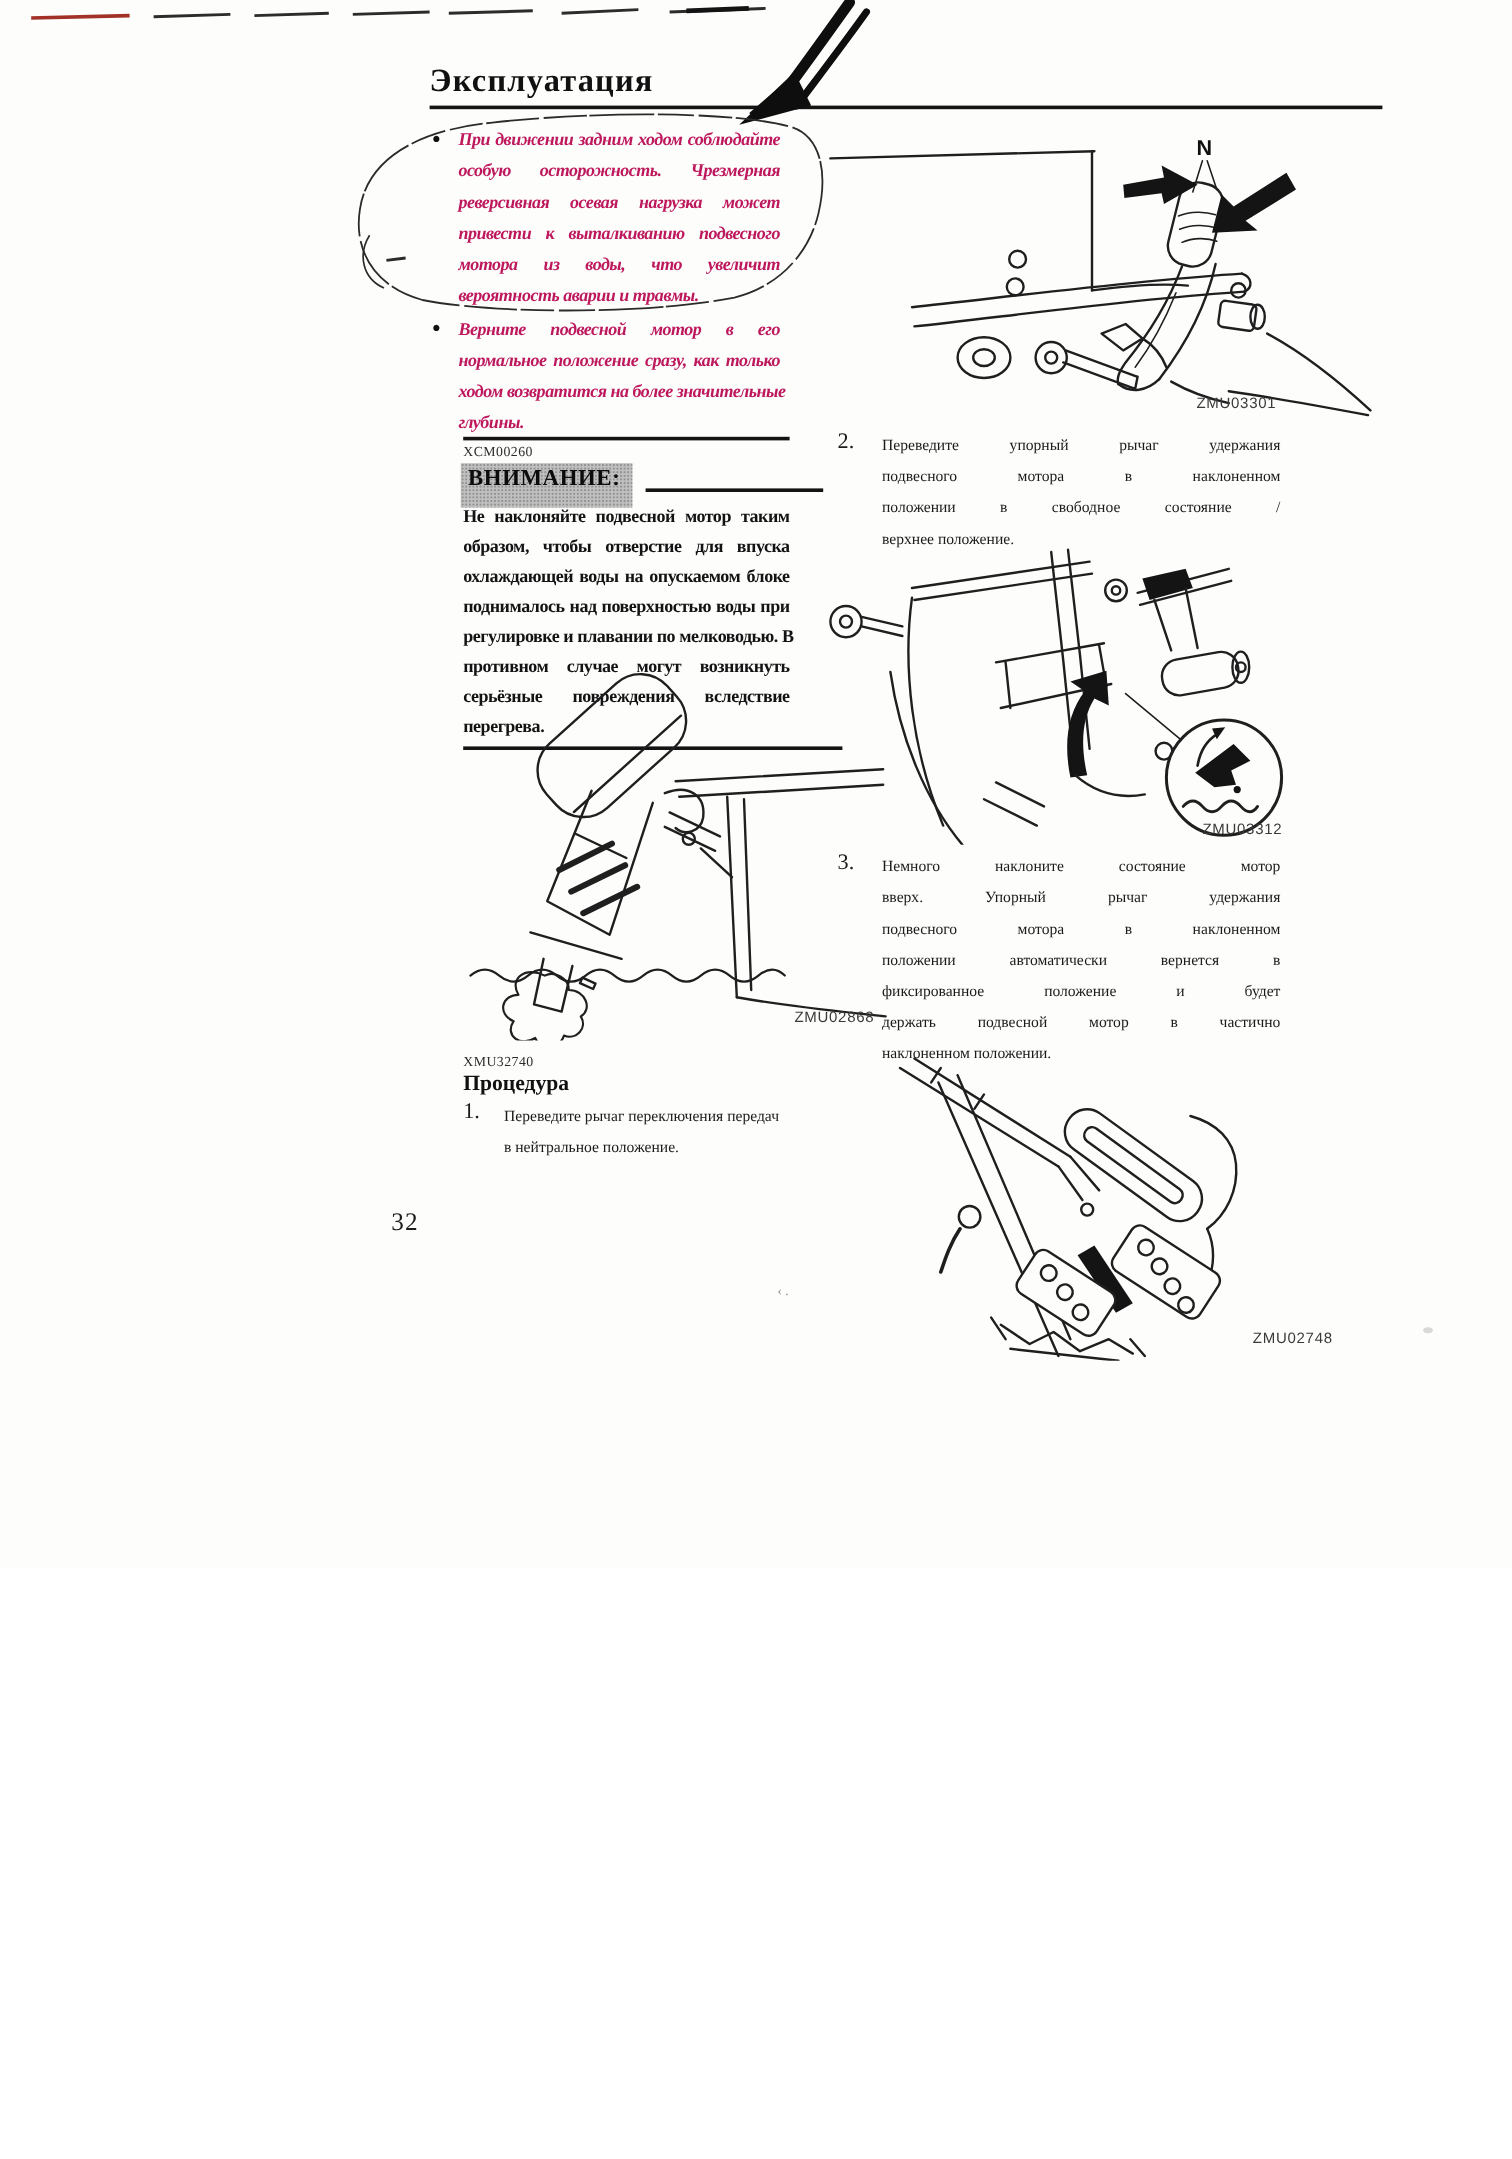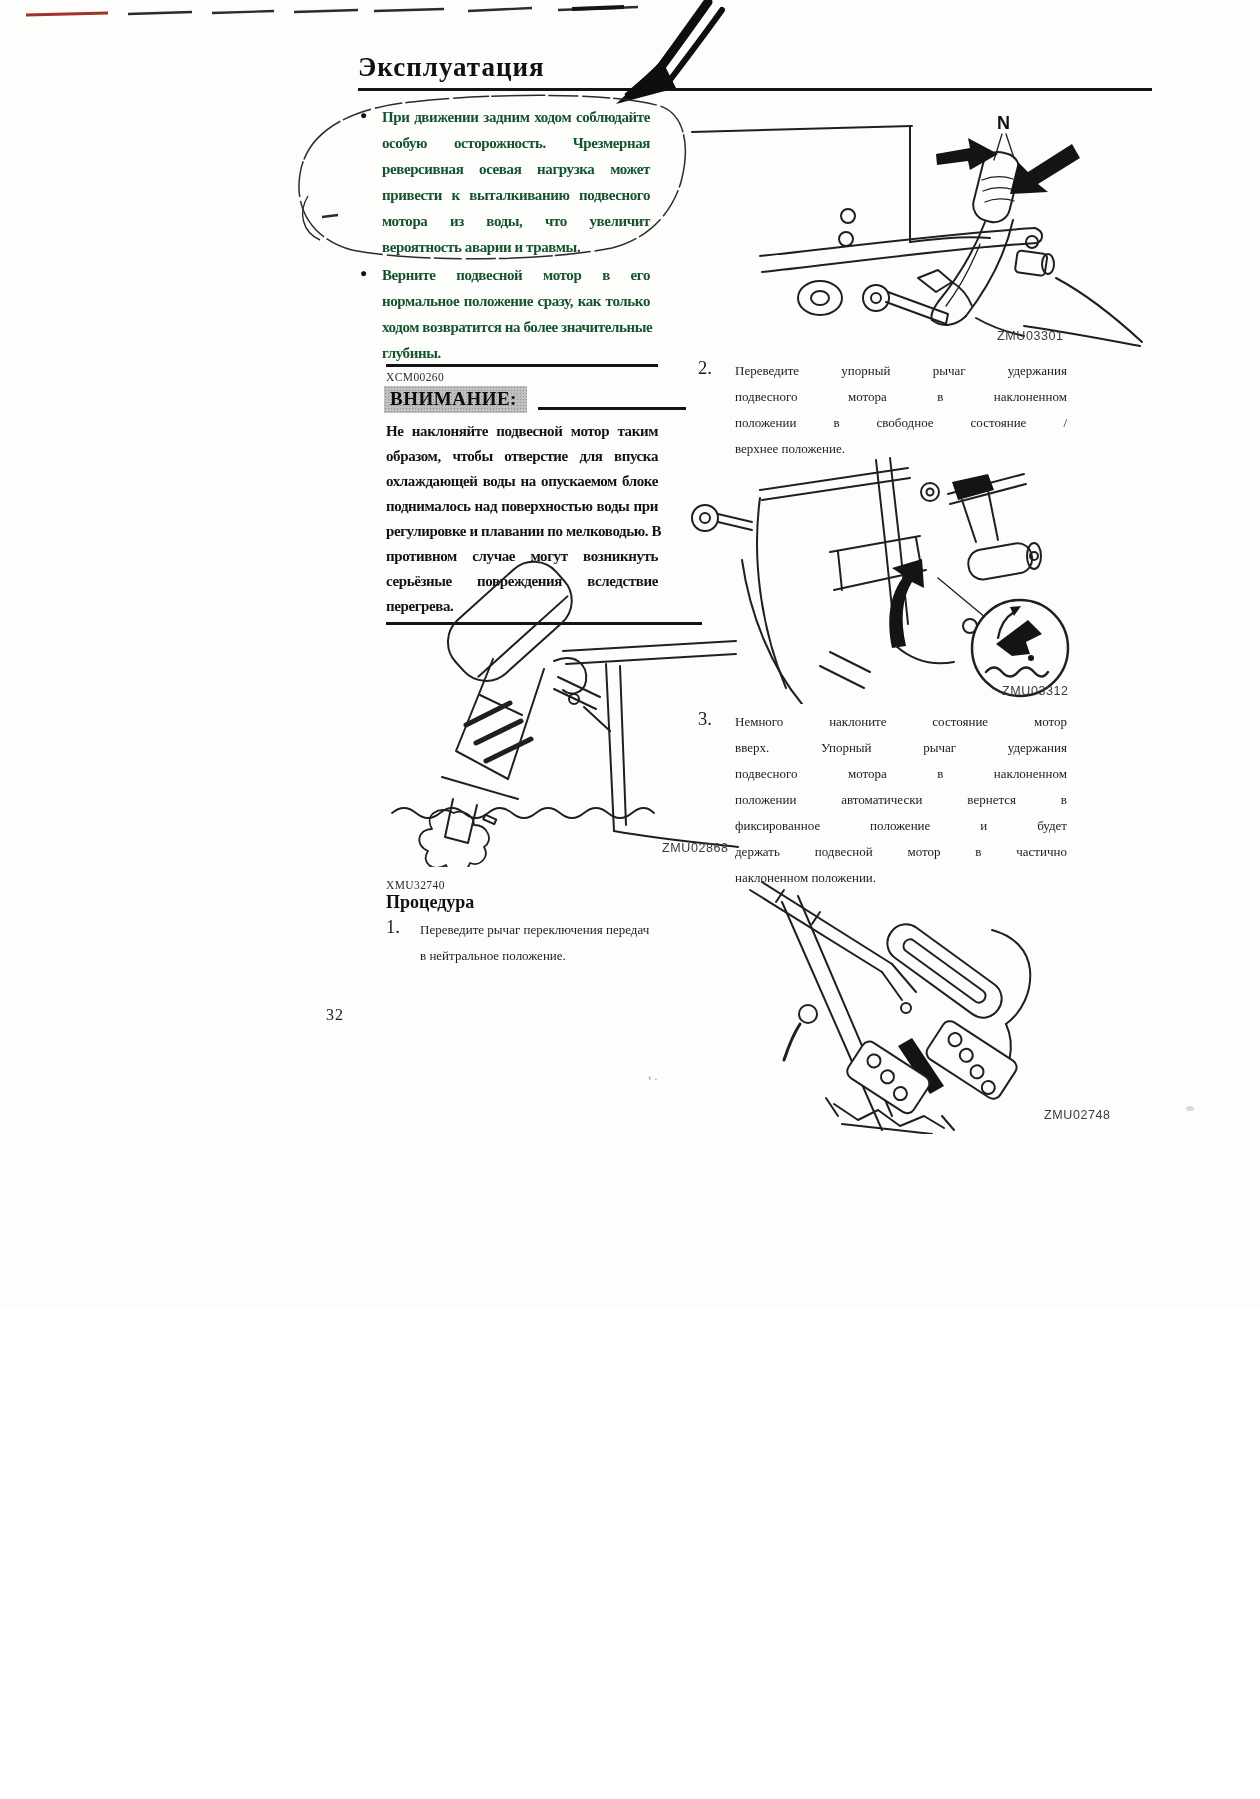--- a/index.html
+++ b/index.html
@@ -7,36 +7,36 @@
         font-family:"Liberation Serif","DejaVu Serif",serif;color:#1b1b1b;}
   .abs{position:absolute;}
   svg{display:block;}
   .sketch{stroke:#1f1f1f;fill:none;stroke-width:2;stroke-linecap:round;stroke-linejoin:round;}
   .thin{stroke-width:1.3;}
   .blk{fill:#141414;stroke:none;}
   .header-title{font-size:27px;font-weight:bold;letter-spacing:1px;color:#111;}
   .rule{background:#141414;}
   .bullet{position:absolute;width:296px;}
   .bmark{position:absolute;left:2px;top:4px;font-size:12px;color:#111;}
-  .btext{margin-left:24px;width:268px;font-weight:bold;font-size:15px;letter-spacing:-0.4px;color:#14532d;}
+  .btext{margin-left:24px;width:268px;font-weight:bold;font-size:15px;letter-spacing:-0.4px;color:#be185d;font-style:italic;}
   .btext .tline{line-height:26px;white-space:nowrap;}
   .cpar{width:272px;font-weight:bold;font-size:15px;letter-spacing:-0.4px;color:#131313;}
   .cpar .tline{line-height:25px;white-space:nowrap;}
   .jl{text-align:justify;text-align-last:justify;}
   .code{font-size:11.5px;letter-spacing:0.4px;color:#2c2c2c;}
   .caution-box{display:inline-block;background-color:#bfbfbf;
      background-image:radial-gradient(#8f8f8f 0.8px, rgba(0,0,0,0) 0.9px);background-size:3px 3px;
-     font-size:19px;font-weight:bold;color:#0c0c0c;padding:2px 10px 3px 6px;letter-spacing:0.5px;}
+     font-size:19px;font-weight:bold;color:#0c0c0c;padding:2px 10px 13px 6px;letter-spacing:0.5px;}
   .figlabel{font-family:"Liberation Sans","DejaVu Sans",sans-serif;font-size:12.5px;color:#3a3a3a;letter-spacing:0.6px;}
   .proc-title{font-size:18px;font-weight:bold;color:#111;}
   .stepnum{font-size:18.5px;color:#1b1b1b;}
   .steplines{font-size:13px;color:#1b1b1b;}
   .steplines .tline{line-height:26px;white-space:nowrap;}
   .annoN{font-family:"Liberation Sans","DejaVu Sans",sans-serif;font-weight:bold;font-size:18px;color:#111;}
-  .pagenum{font-size:16px;color:#1d1d1d;letter-spacing:1px;}
+  .pagenum{font-size:21px;color:#1d1d1d;letter-spacing:1px;}
   .speck{color:#8a8a8a;font-size:11px;}
   .blob{background:#d9d9d7;border-radius:50%;}
 </style>
 </head>
 <body>
 
 <div class="page">
 
   <svg class="abs" style="left:12px;top:0;" width="940" height="24">
     <path d="M14,15 L96,13" stroke="#a23127" stroke-width="3" fill="none"></path>

